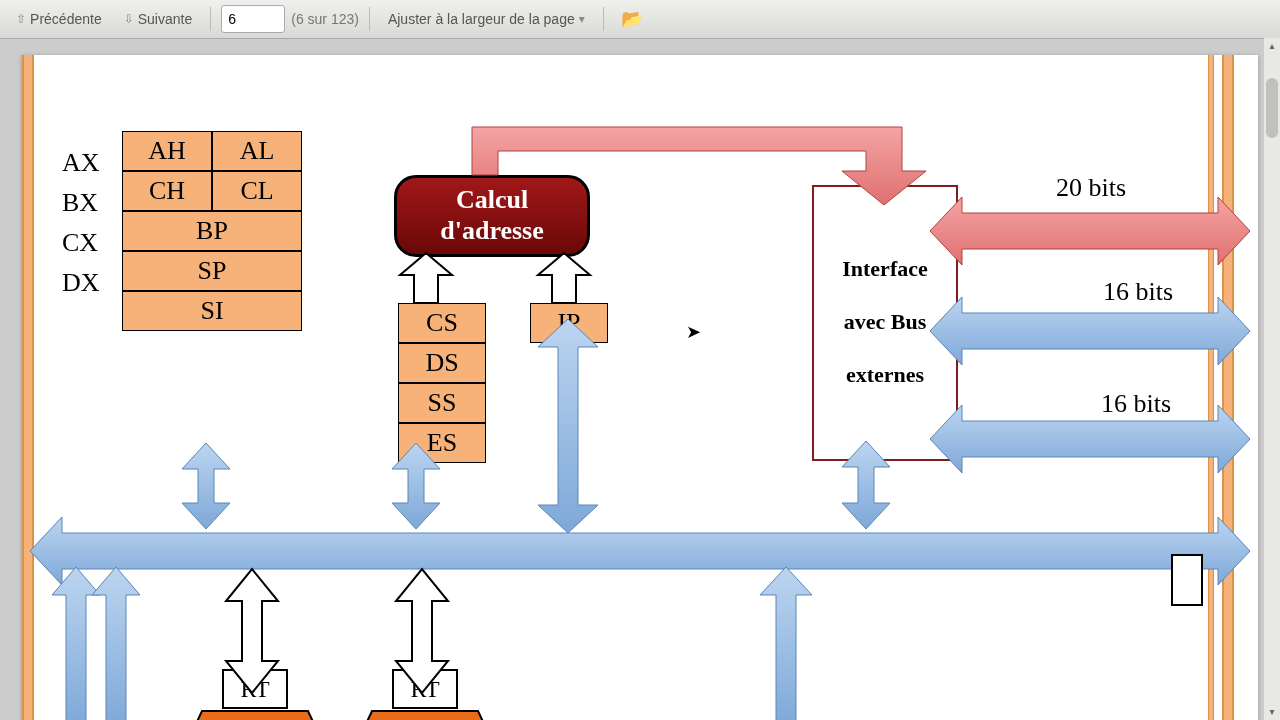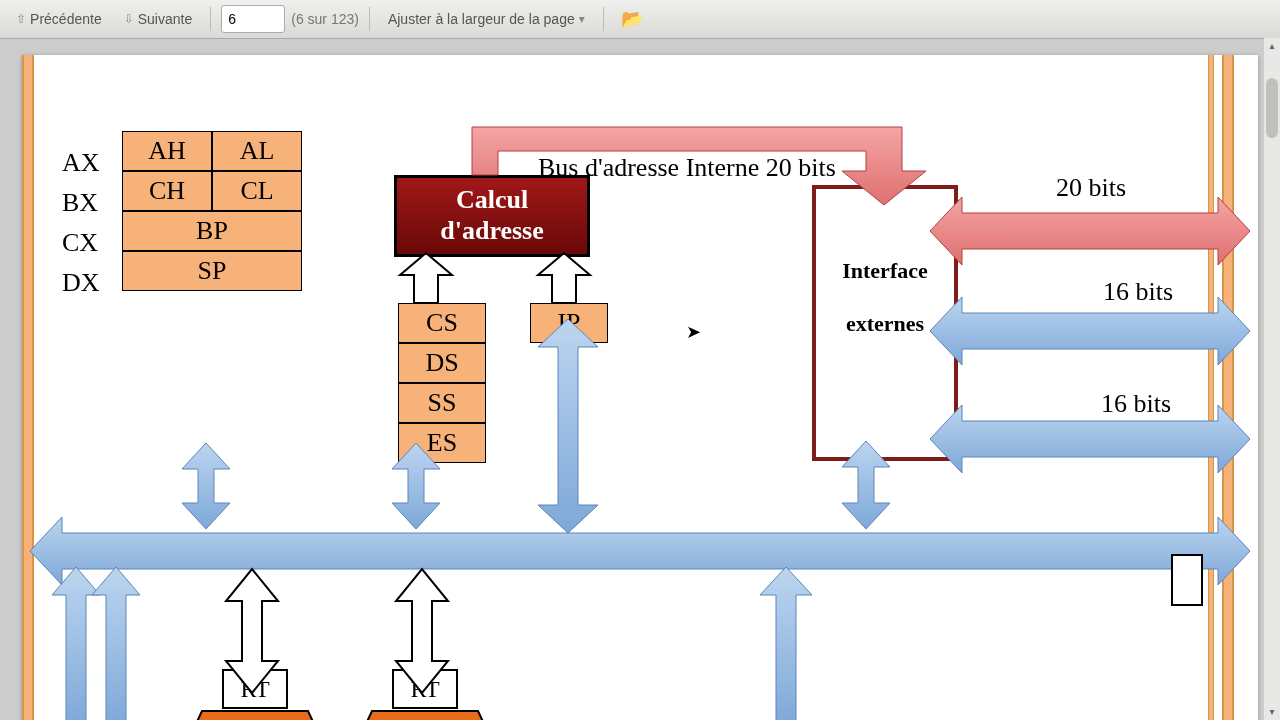--- a/index.html
+++ b/index.html
@@ -13,25 +13,25 @@
 .scrollbar{position:absolute;right:0;top:38px;width:16px;height:682px;background:#e8e8e6}
 .sthumb{position:absolute;top:40px;left:2px;width:12px;height:60px;background:#c0c0be;border-radius:6px}
 .sarrow{position:absolute;left:0;width:16px;height:16px;text-align:center;font-size:10px;color:#666;line-height:16px}
 .vbar-l{position:absolute;top:0;bottom:0;width:8px;background:#f7b27a;border-left:2px solid #d9944a;border-right:2px solid #d9944a}
 .peach{background:#f7b27a;border:1.5px solid #000;text-align:center;font-size:26px;font-family:Georgia,serif}
 .rlabcol{position:absolute;left:40px;top:88px;font-size:26px;line-height:40px}
 .regtbl{position:absolute;left:100px;top:76px}
 .regtbl .r8{display:flex}
 .regtbl .r8>div{width:88px;height:38px;line-height:38px}
 .regtbl .r16>div{width:178px;height:38px;line-height:38px}
-.calc{position:absolute;left:372px;top:120px;width:196px;height:82px;background:linear-gradient(#a01818,#6b0808);border:3px solid #000;border-radius:0;color:#fff;font-weight:bold;font-size:26px;text-align:center;line-height:1.2;padding-top:6px;box-sizing:border-box}
+.calc{position:absolute;left:372px;top:120px;width:196px;height:82px;background:linear-gradient(#a01818,#6b0808);border:3px solid #000;border-radius:22px;color:#fff;font-weight:bold;font-size:26px;text-align:center;line-height:1.2;padding-top:6px;box-sizing:border-box}
 .segtbl{position:absolute;left:376px;top:248px}
 .segtbl>div{width:86px;height:38px;line-height:38px}
 .ipbox{position:absolute;left:508px;top:248px;width:76px;height:38px;line-height:38px}
-.iface{position:absolute;left:790px;top:130px;width:146px;height:276px;border:4px solid #7f1d1d;background:#fff;text-align:center;font-weight:bold;font-size:22px;padding-top:56px;box-sizing:border-box;line-height:2.4}
+.iface{position:absolute;left:790px;top:130px;width:146px;height:276px;border:2px solid #7f1d1d;background:#fff;text-align:center;font-weight:bold;font-size:22px;padding-top:56px;box-sizing:border-box;line-height:2.4}
 .b20{position:absolute;font-size:26px}
 .buslabel{position:absolute;font-weight:bold;font-size:30px}
 .rtbox{position:absolute;width:62px;height:36px;border:2px solid #000;background:#fff;text-align:center;font-size:24px;line-height:36px}
 .codage{position:absolute;left:520px;top:670px;width:210px;height:46px;border:2px solid #000;background:#fff;text-align:center;font-weight:bold;font-size:26px;line-height:46px}
 .cursor{position:absolute;font-size:18px;color:#000}
 svg.ov{position:absolute;left:0;top:0;pointer-events:none}
 </style>
 </head>
 <body>
 
@@ -85,40 +85,43 @@
     <div class="r8">
         <div class="peach">CH</div>
         <div class="peach">CL</div>
       </div>
     <div class="r16">
         <div class="peach">BP</div>
       </div>
     <div class="r16">
         <div class="peach">SP</div>
       </div>
+    <div class="r16">
+        <div class="peach">SI</div>
+      </div>
   </div>
 
   <div class="calc">
     <div>Calcul</div>
     <div>d'adresse</div>
   </div>
 
   <div class="segtbl">
     <div class="peach">CS</div>
     <div class="peach">DS</div>
     <div class="peach">SS</div>
     <div class="peach">ES</div>
   </div>
 
   <div class="ipbox peach">IP</div>
 
-  <div class="b20" style="left:516px;top:98px">Bus d'adresse Interne 20 bits</div>
 
   <div class="iface">
     <div>Interface</div>
+    <div>avec Bus</div>
     <div>externes</div>
   </div>
 
   <div class="b20" style="left:1034px;top:118px;width:160px;text-align:left">20 bits</div>
   <div class="b20" style="left:1036px;top:222px;width:160px;text-align:center">16 bits</div>
   <div class="b20" style="left:1034px;top:334px;width:160px;text-align:center">16 bits</div>
 
   <div class="buslabel" style="left:388px;top:482px">Bus de données Interne 16 bits</div>
 
   <div class="rtbox" style="left:200px;top:614px">RT</div>

